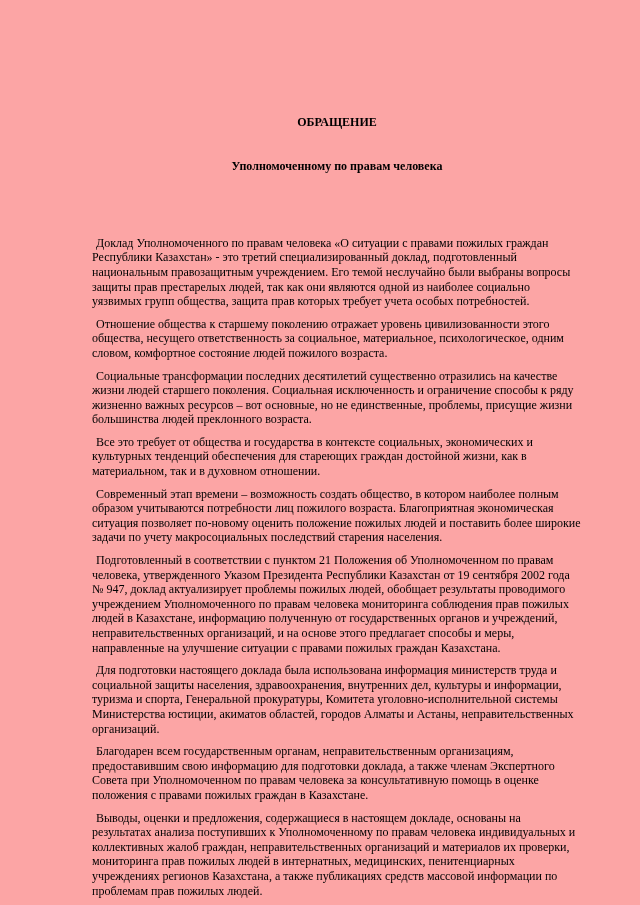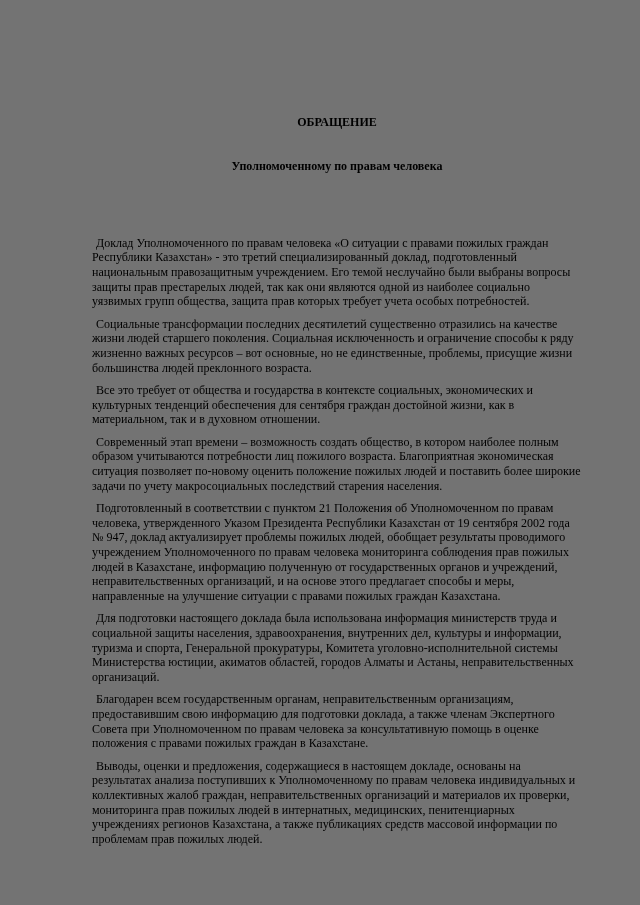--- a/index.html
+++ b/index.html
@@ -4,21 +4,21 @@
 <style>
   html, body {
     margin: 0;
     padding: 0;
     background: #ffffff;
   }
   .page {
     position: relative;
     width: 640px;
     height: 905px;
-    background: #737373;
+    background: #fca5a5;
     color: #000000;
     font-family: "Liberation Serif", "DejaVu Serif", serif;
     overflow: hidden;
   }
   .content {
     position: absolute;
     left: 84px;
     top: 0;
     width: 506px;
   }
@@ -47,22 +47,23 @@
 <body>
 
 <div class="page">
   <div class="content">
     <div class="title-block">
       <div>ОБРАЩЕНИЕ</div>
       <div>Уполномоченному по правам человека</div>
     </div>
     <div class="body-text">
       <p>Доклад Уполномоченного по правам человека «О ситуации с правами пожилых граждан Республики Казахстан» - это третий специализированный доклад, подготовленный национальным правозащитным учреждением. Его темой неслучайно были выбраны вопросы защиты прав престарелых людей, так как они являются одной из наиболее социально уязвимых групп общества, защита прав которых требует учета особых потребностей.</p>
+      <p>Отношение общества к старшему поколению отражает уровень цивилизованности этого общества, несущего ответственность за социальное, материальное, психологическое, одним словом, комфортное состояние людей пожилого возраста.</p>
       <p>Социальные трансформации последних десятилетий существенно отразились на качестве жизни людей старшего поколения. Социальная исключенность и ограничение способы к ряду жизненно важных ресурсов – вот основные, но не единственные, проблемы, присущие жизни большинства людей преклонного возраста.</p>
-      <p>Все это требует от общества и государства в контексте социальных, экономических и культурных тенденций обеспечения для сентября граждан достойной жизни, как в материальном, так и в духовном отношении.</p>
+      <p>Все это требует от общества и государства в контексте социальных, экономических и культурных тенденций обеспечения для стареющих граждан достойной жизни, как в материальном, так и в духовном отношении.</p>
       <p>Современный этап времени – возможность создать общество, в котором наиболее полным образом учитываются потребности лиц пожилого возраста. Благоприятная экономическая ситуация позволяет по-новому оценить положение пожилых людей и поставить более широкие задачи по учету макросоциальных последствий старения населения.</p>
       <p>Подготовленный в соответствии с пунктом 21 Положения об Уполномоченном по правам человека, утвержденного Указом Президента Республики Казахстан от 19 сентября 2002 года № 947, доклад актуализирует проблемы пожилых людей, обобщает результаты проводимого учреждением Уполномоченного по правам человека мониторинга соблюдения прав пожилых людей в Казахстане, информацию полученную от государственных органов и учреждений, неправительственных организаций, и на основе этого предлагает способы и меры, направленные на улучшение ситуации с правами пожилых граждан Казахстана.</p>
       <p>Для подготовки настоящего доклада была использована информация министерств труда и социальной защиты населения, здравоохранения, внутренних дел, культуры и информации, туризма и спорта, Генеральной прокуратуры, Комитета уголовно-исполнительной системы Министерства юстиции, акиматов областей, городов Алматы и Астаны, неправительственных организаций.</p>
       <p>Благодарен всем государственным органам, неправительственным организациям, предоставившим свою информацию для подготовки доклада, а также членам Экспертного Совета при Уполномоченном по правам человека за консультативную помощь в оценке положения с правами пожилых граждан в Казахстане.</p>
       <p>Выводы, оценки и предложения, содержащиеся в настоящем докладе, основаны на результатах анализа поступивших к Уполномоченному по правам человека индивидуальных и коллективных жалоб граждан, неправительственных организаций и материалов их проверки, мониторинга прав пожилых людей в интернатных, медицинских, пенитенциарных учреждениях регионов Казахстана, а также публикациях средств массовой информации по проблемам прав пожилых людей.</p>
     </div>
   </div>
 </div>
 
 </body></html>

